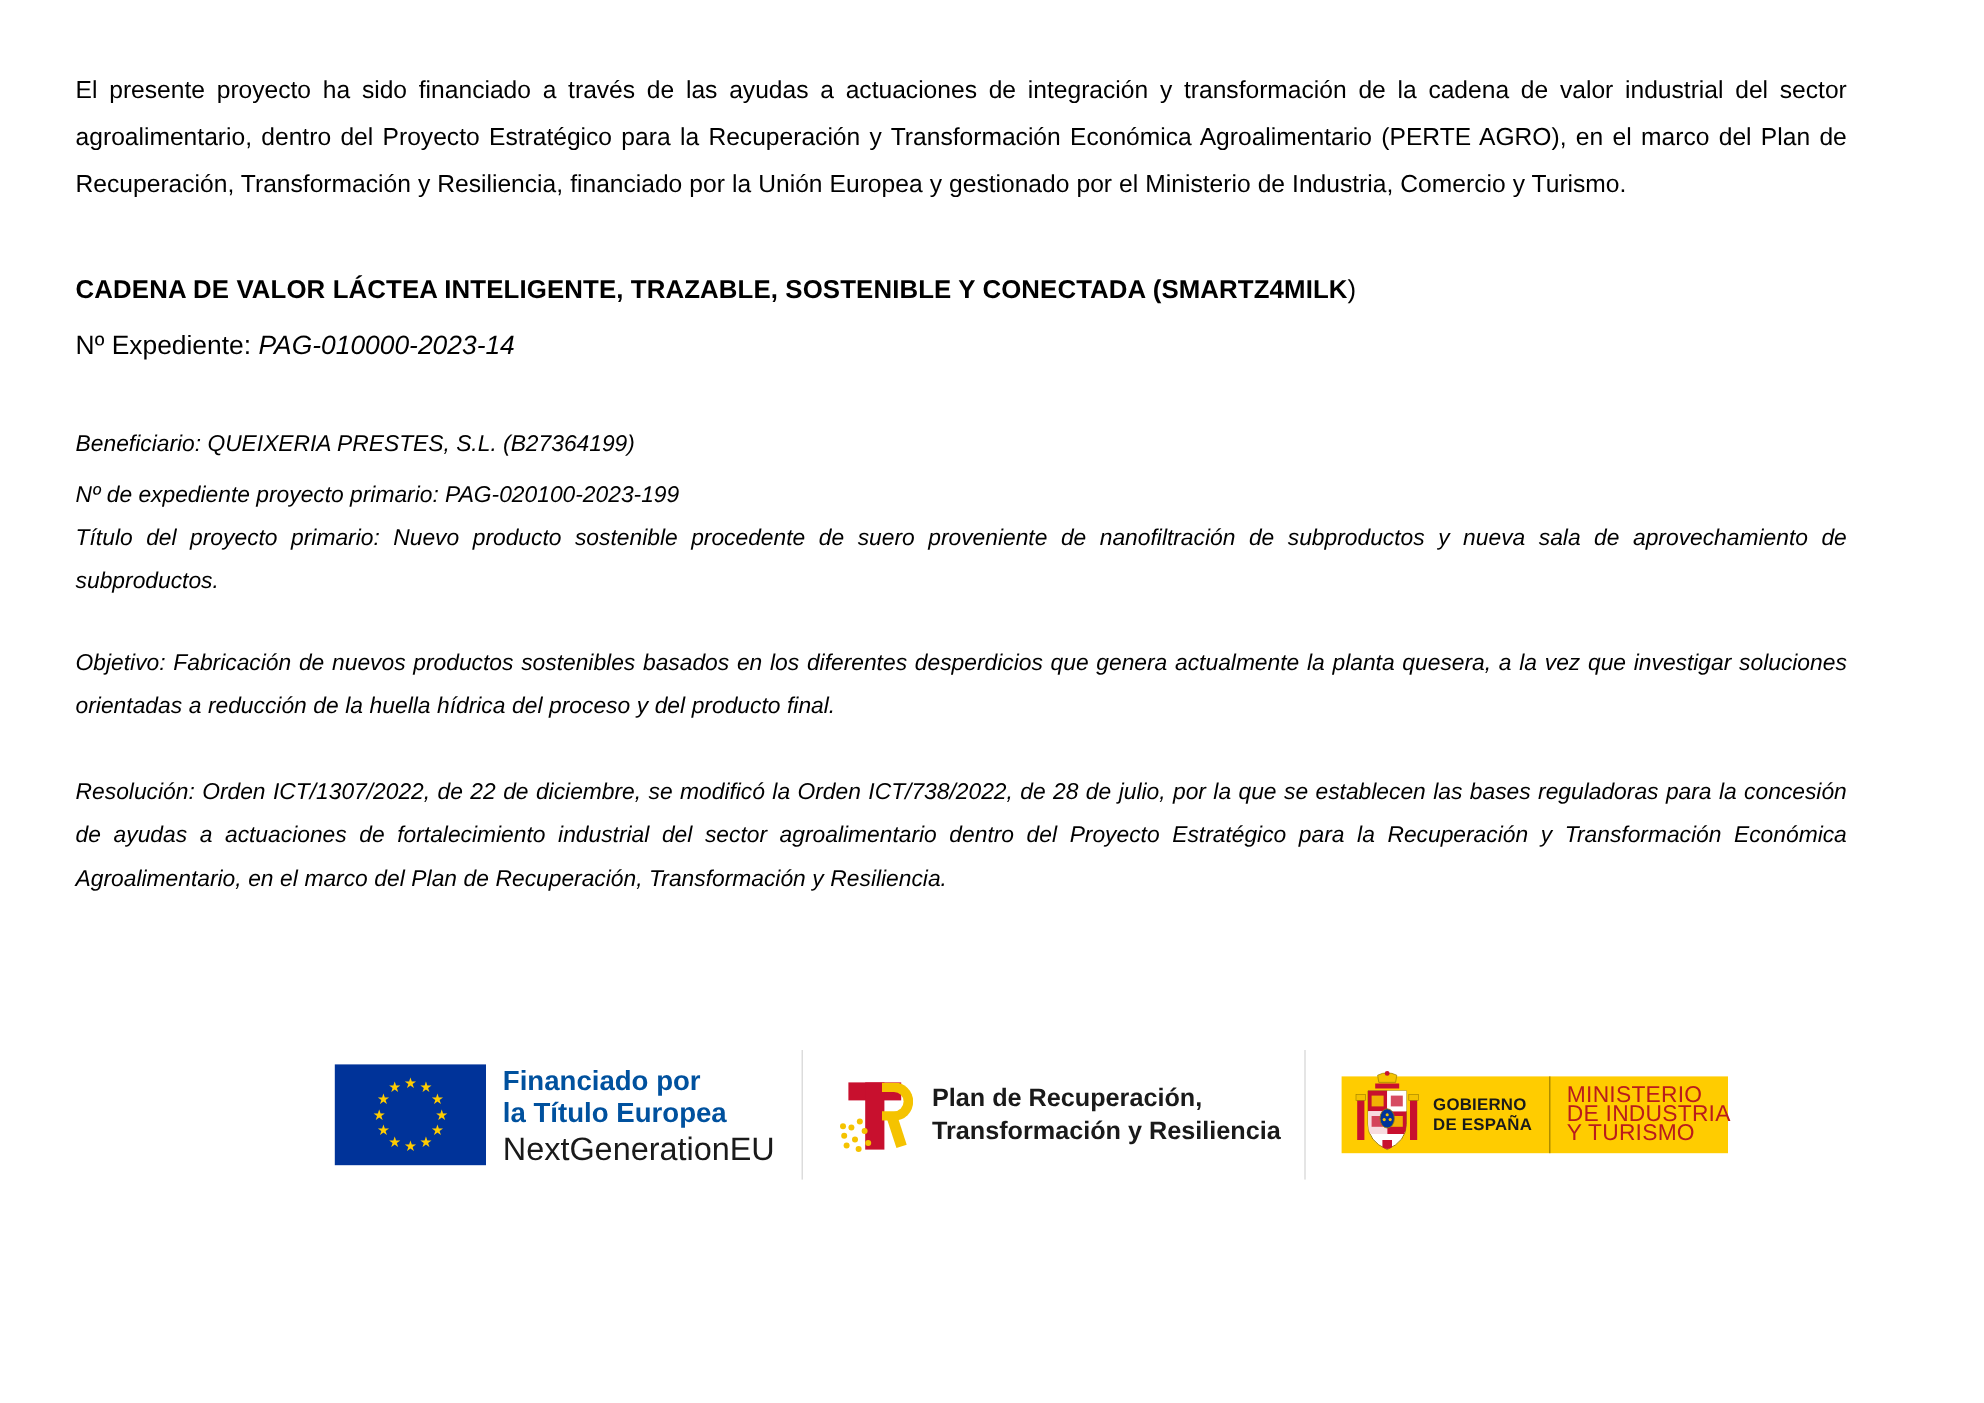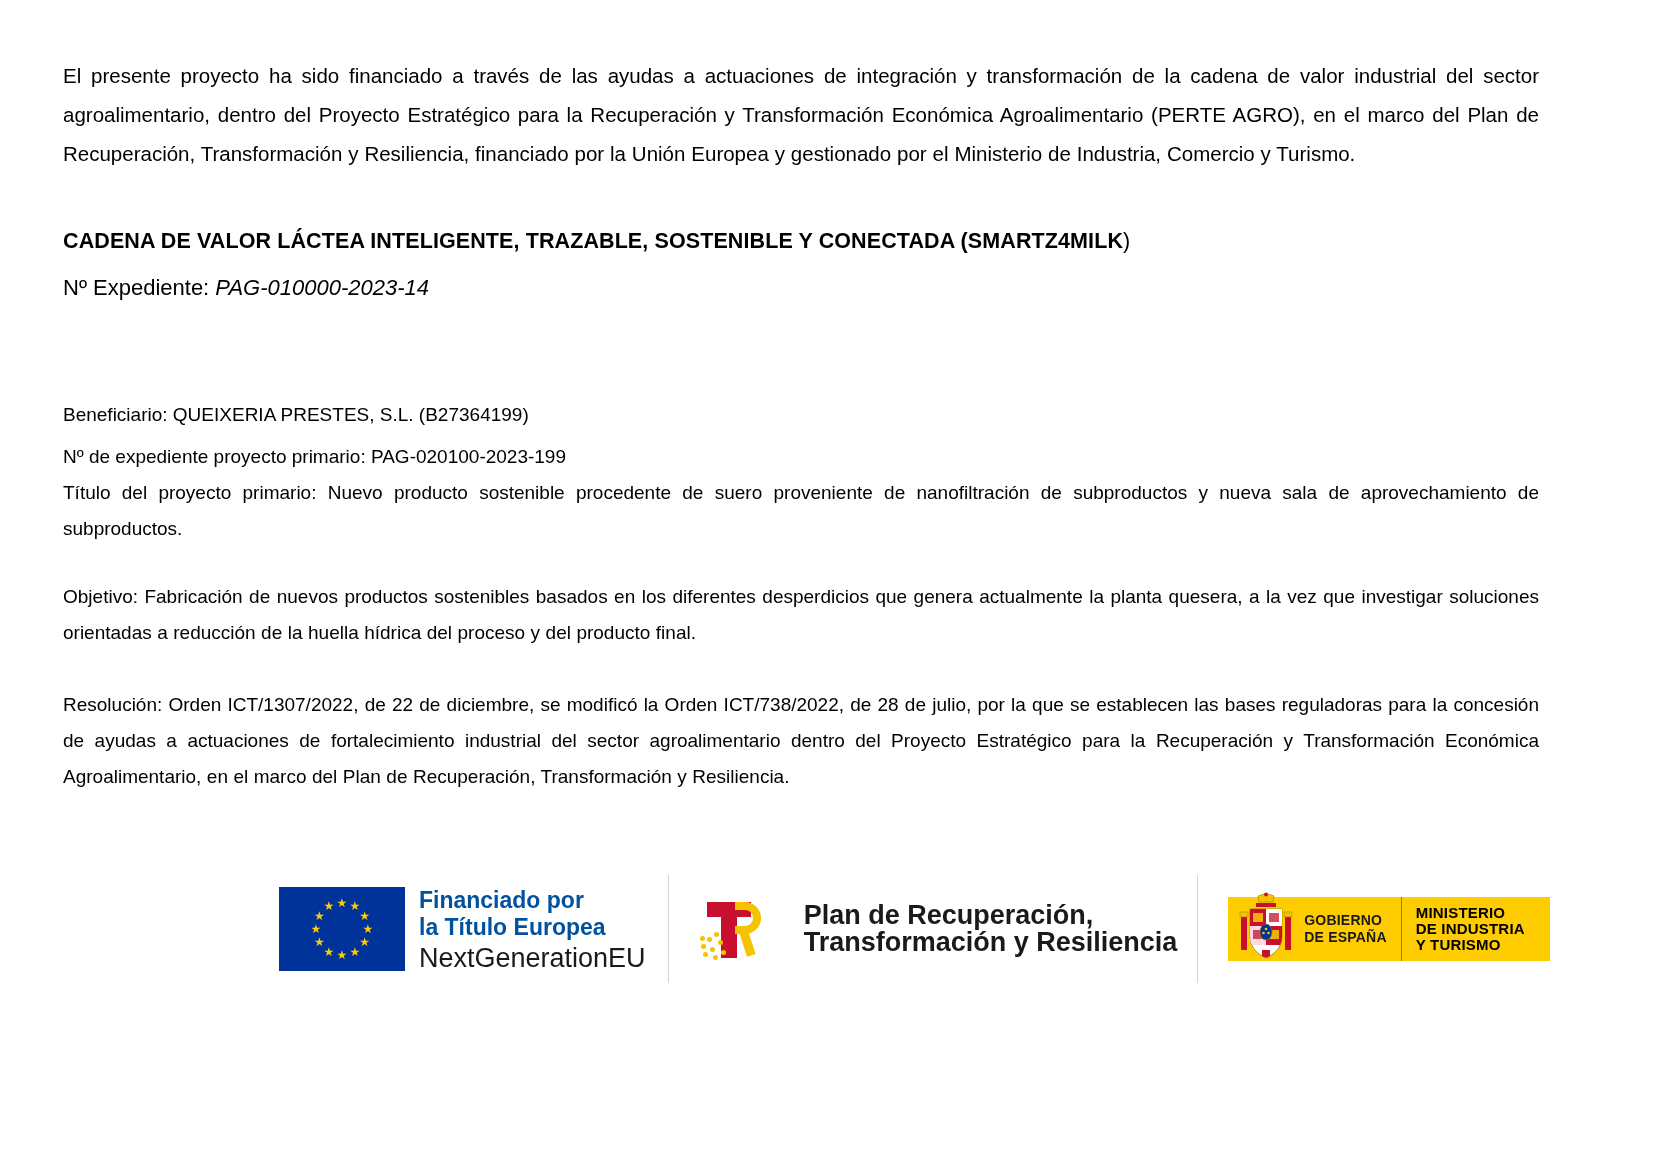--- a/index.html
+++ b/index.html
@@ -60,21 +60,22 @@
     line-height: 34px;
     margin: 14px 0 0 0;
   }
   .expediente .code {
     font-style: italic;
     margin-top: 20px;
   }
 
   
   .meta-block {
-    margin-top: 92px;
+    margin-top: 48px;
+    font-style: italic;
   }
   .meta-line {
     font-size: 19px;
     line-height: 36px;
     margin: 0;
     text-align: justify;
   }
   .meta-line.spaced {
     margin-top: 6px;
   }
@@ -191,25 +192,24 @@
     width: 26px; height: 30px;
   }
   .prtr-mark .dot {
     position: absolute;
     width: 5px; height: 5px;
     border-radius: 50%;
     background: #F5C300;
   }
   .prtr-text {
     font-weight: bold;
-    font-size: 27px;
+    font-size: 21px;
     line-height: 27px;
     color: #1a1a1a;
     white-space: nowrap;
-    margin-left: 27px;
   }
 
   
   .gob-logo {
     padding: 0 0 0 30px;
   }
   .gob-box {
     background: #FFCC00;
     width: 322px;
     height: 64px;
@@ -234,24 +234,24 @@
     white-space: nowrap;
   }
   .gob-sep {
     width: 1px;
     height: 64px;
     background: #9b7d00;
     flex: 0 0 auto;
     margin: 0 4px;
   }
   .gob-min {
-    font-size: 15px;
+    font-size: 19px;
     line-height: 16px;
-    font-weight: bold;
-    color: #000000;
+    font-weight: normal;
+    color: #b91c1c;
     letter-spacing: 0.2px;
     white-space: nowrap;
   }
 </style>
 </head>
 <body>
 
 <div class="page">
   <div class="content">
 

